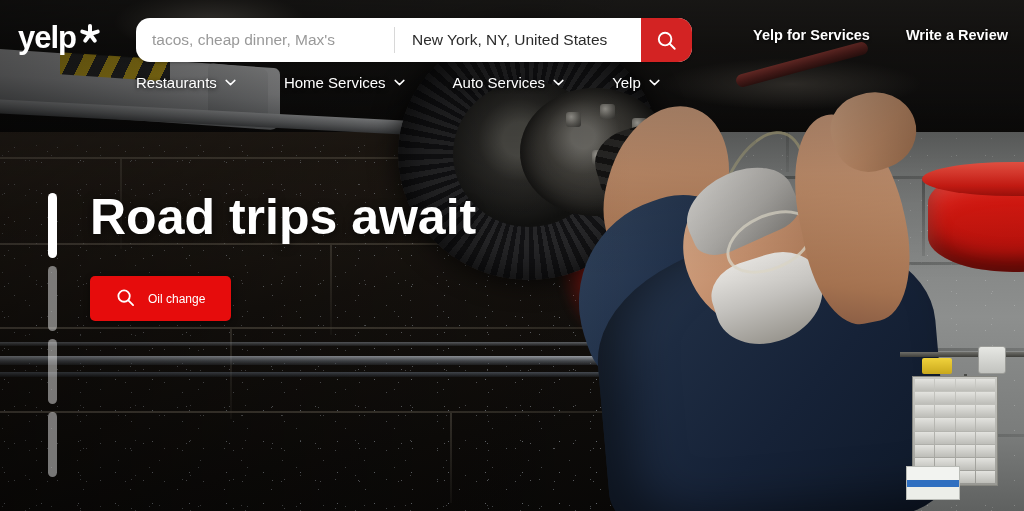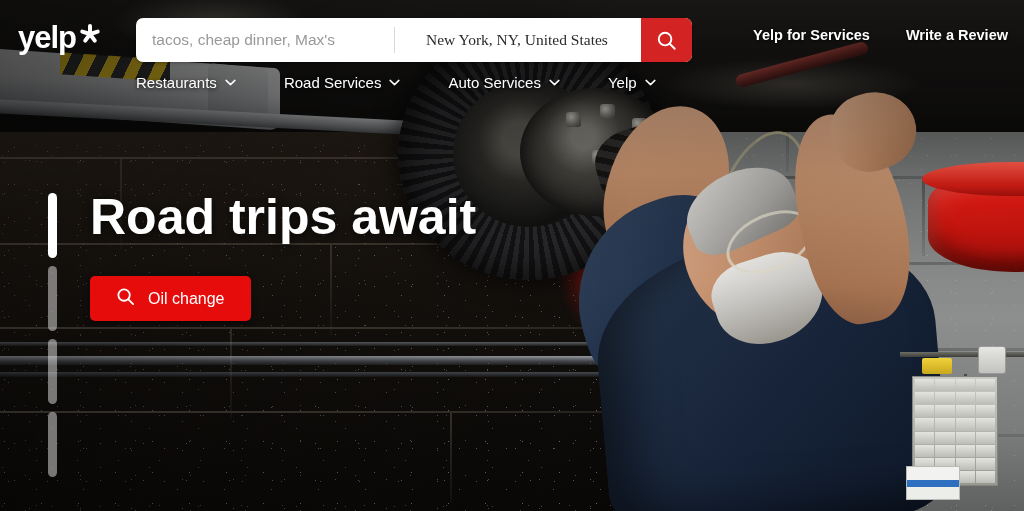--- a/index.html
+++ b/index.html
@@ -275,37 +275,37 @@
     background: #fff; border-radius: 2px; transform-origin: 50% 10%;
   }
   .burst span:nth-child(1){ transform: rotate(0deg)   translateY(-9px); height: 11px; }
   .burst span:nth-child(2){ transform: rotate(72deg)  translateY(-9px); height: 11px; }
   .burst span:nth-child(3){ transform: rotate(144deg) translateY(-9px); height: 11px; }
   .burst span:nth-child(4){ transform: rotate(216deg) translateY(-9px); height: 11px; }
   .burst span:nth-child(5){ transform: rotate(288deg) translateY(-9px); height: 11px; }
 
   .searchbar {
     position: absolute; left: 136px; top: 18px; width: 556px; height: 44px;
-    display: flex; background: #fff; border-radius: 7px; overflow: hidden;
+    display: flex; background: #fff; border-radius: 14px; overflow: hidden;
     box-shadow: 0 1px 3px rgba(0,0,0,.30);
   }
   .sf { flex: 1 1 auto; display: flex; align-items: center; position: relative; }
   .sf.find { width: 258px; flex: 0 0 258px; }
   .sf.near { flex: 1 1 auto; }
   .sf.near:before {
     content: ""; position: absolute; left: 0; top: 9px; width: 1px; height: 26px;
     background: #d8d8d8;
   }
   .sf input {
     width: 100%; height: 100%; border: 0; outline: none;
     font-family: "Liberation Sans", sans-serif; font-size: 15.5px;
     padding: 0 14px; background: transparent; color: #2b2b2b;
   }
   .sf.find input { padding-left: 16px; }
-  .sf.near input { padding-left: 32px; font-family: Liberation Serif, serif; }
+  .sf.near input { padding-left: 18px; }
   .sf input::placeholder { color: #999; }
   .search-btn {
     flex: 0 0 51px; background: #d32323; border: 0; cursor: pointer;
     display: flex; align-items: center; justify-content: center;
   }
   .search-btn svg { display: block; }
 
   .toplinks {
     position: absolute; right: 16px; top: 27px;
     display: flex; align-items: center; gap: 36px;
@@ -340,21 +340,21 @@
   .hero-title {
     position: absolute; left: 90px; top: 190px;
     font-size: 50px; font-weight: bold; color: #fff; line-height: 1.1;
     text-shadow: 0 2px 10px rgba(0,0,0,.65); white-space: nowrap;
   }
   .cta {
     position: absolute; left: 90px; top: 276px;
     height: 45px; padding: 0 26px;
     background: #e60c0c; border: 0; border-radius: 5px; cursor: pointer;
     display: inline-flex; align-items: center; gap: 13px;
-    color: #fff; font-size: 16px; font-family: "Liberation Sans", sans-serif;
+    color: #fff; font-size: 12px; font-family: "Liberation Sans", sans-serif;
     box-shadow: 0 2px 6px rgba(0,0,0,.45);
   }
 </style>
 </head>
 <body>
 
 <div class="page">
 
   <div class="photo">
     <div class="wall">
@@ -517,21 +517,21 @@
     </div>
 
     <div class="navbar">
       <a class="navitem" href="#">
         <span>Restaurants</span>
         <svg class="chev" viewBox="0 0 12 8" fill="none">
           <path d="M1 1.6 L6 6.4 L11 1.6" stroke="#fff" stroke-width="1.7" stroke-linecap="round" stroke-linejoin="round"></path>
         </svg>
       </a>
       <a class="navitem" href="#">
-        <span>Road Services</span>
+        <span>Home Services</span>
         <svg class="chev" viewBox="0 0 12 8" fill="none">
           <path d="M1 1.6 L6 6.4 L11 1.6" stroke="#fff" stroke-width="1.7" stroke-linecap="round" stroke-linejoin="round"></path>
         </svg>
       </a>
       <a class="navitem" href="#">
         <span>Auto Services</span>
         <svg class="chev" viewBox="0 0 12 8" fill="none">
           <path d="M1 1.6 L6 6.4 L11 1.6" stroke="#fff" stroke-width="1.7" stroke-linecap="round" stroke-linejoin="round"></path>
         </svg>
       </a>

